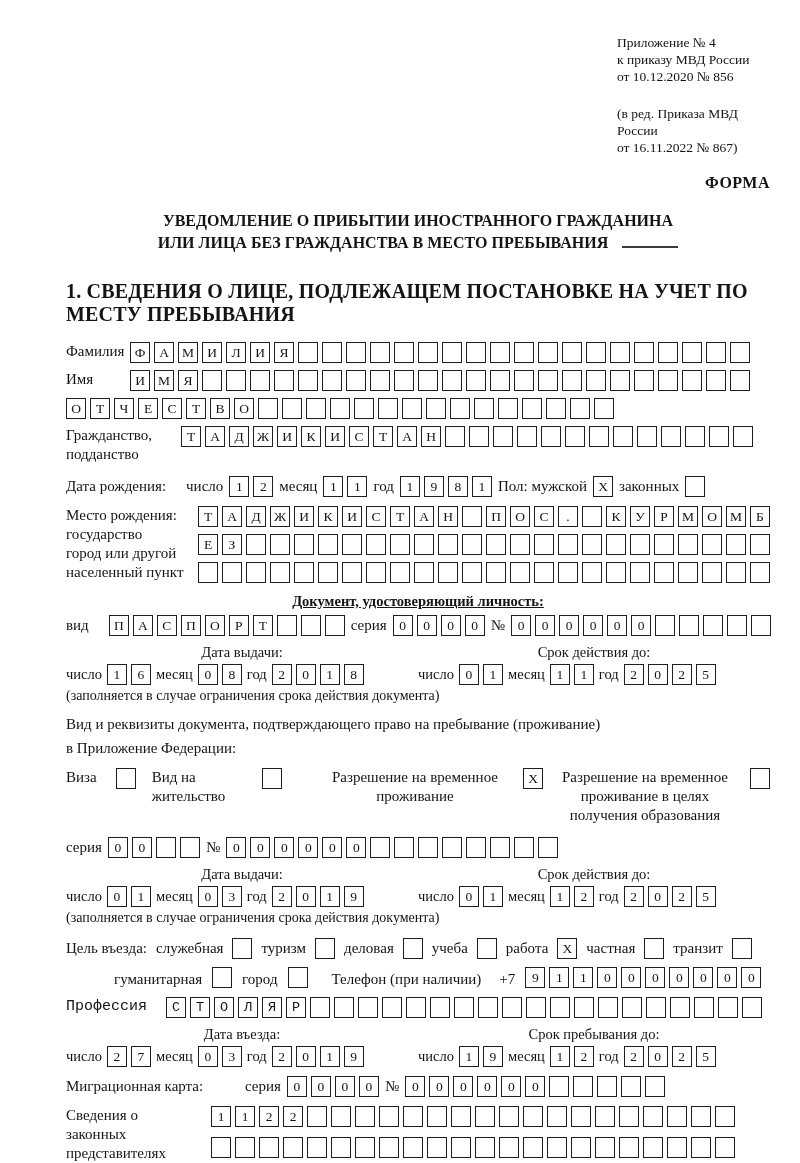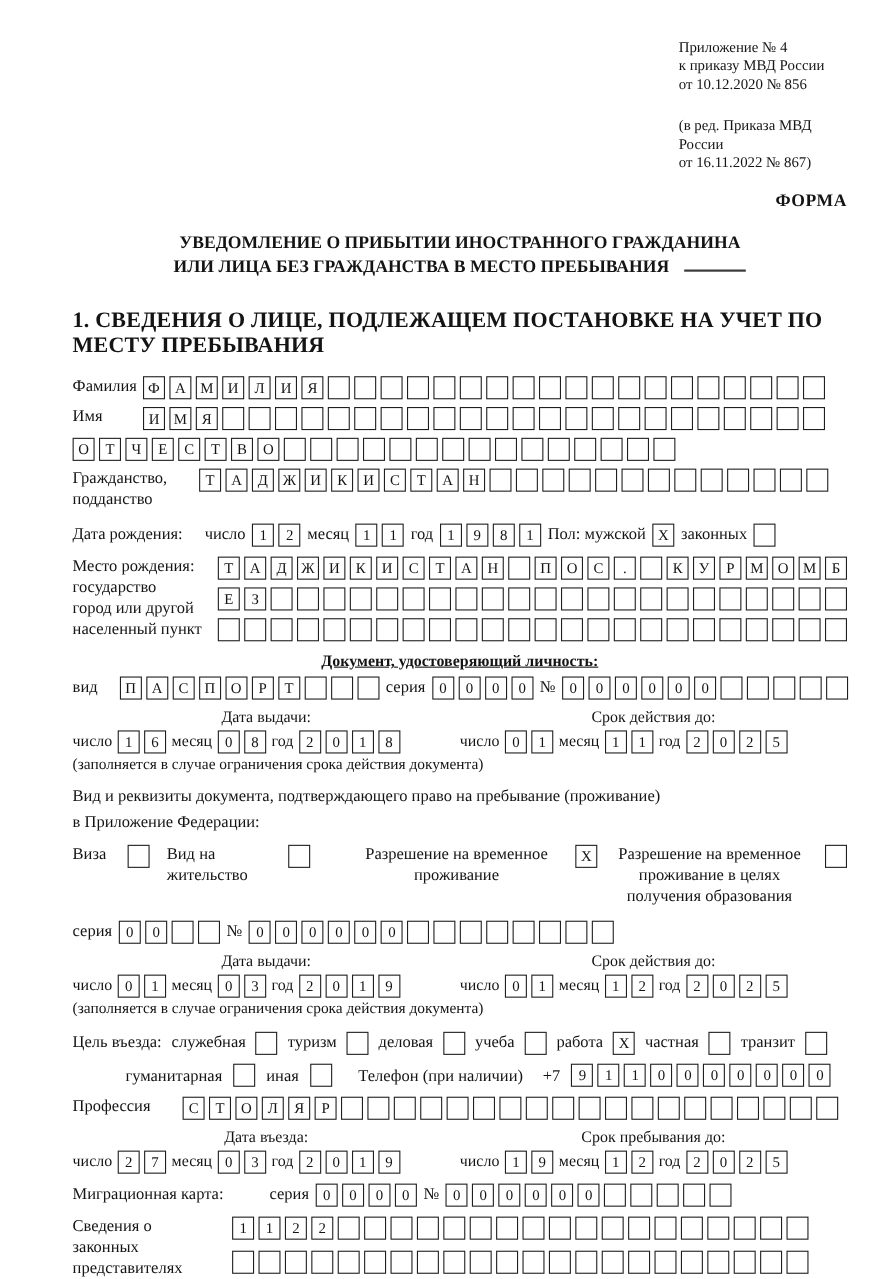--- a/index.html
+++ b/index.html
@@ -540,41 +540,41 @@
     <div class="cells">
         <div class="cell"></div>
       </div>
   </div>
 
   <div class="purpose2">
     <span>гуманитарная</span>
     <div class="cells">
         <div class="cell"></div>
       </div>
-    <span>иная</span>
+    <span>город</span>
     <div class="cells">
         <div class="cell"></div>
       </div>
     <span style="margin-left:14px;">Телефон (при наличии)</span>
     <span class="phone-pre">+7</span>
     <div class="cells">
         <div class="cell">9</div>
         <div class="cell">1</div>
         <div class="cell">1</div>
         <div class="cell">0</div>
         <div class="cell">0</div>
         <div class="cell">0</div>
         <div class="cell">0</div>
         <div class="cell">0</div>
         <div class="cell">0</div>
         <div class="cell">0</div>
       </div>
   </div>
 
-  <div class="frow" style="margin-top:9px;">
+  <div class="frow" style="margin-top:9px;font-family:Liberation Mono, monospace;">
     <div class="lab w100">Профессия</div>
     <div class="cells">
         <div class="cell">С</div>
         <div class="cell">Т</div>
         <div class="cell">О</div>
         <div class="cell">Л</div>
         <div class="cell">Я</div>
         <div class="cell">Р</div>
         <div class="cell"></div>
         <div class="cell"></div>

